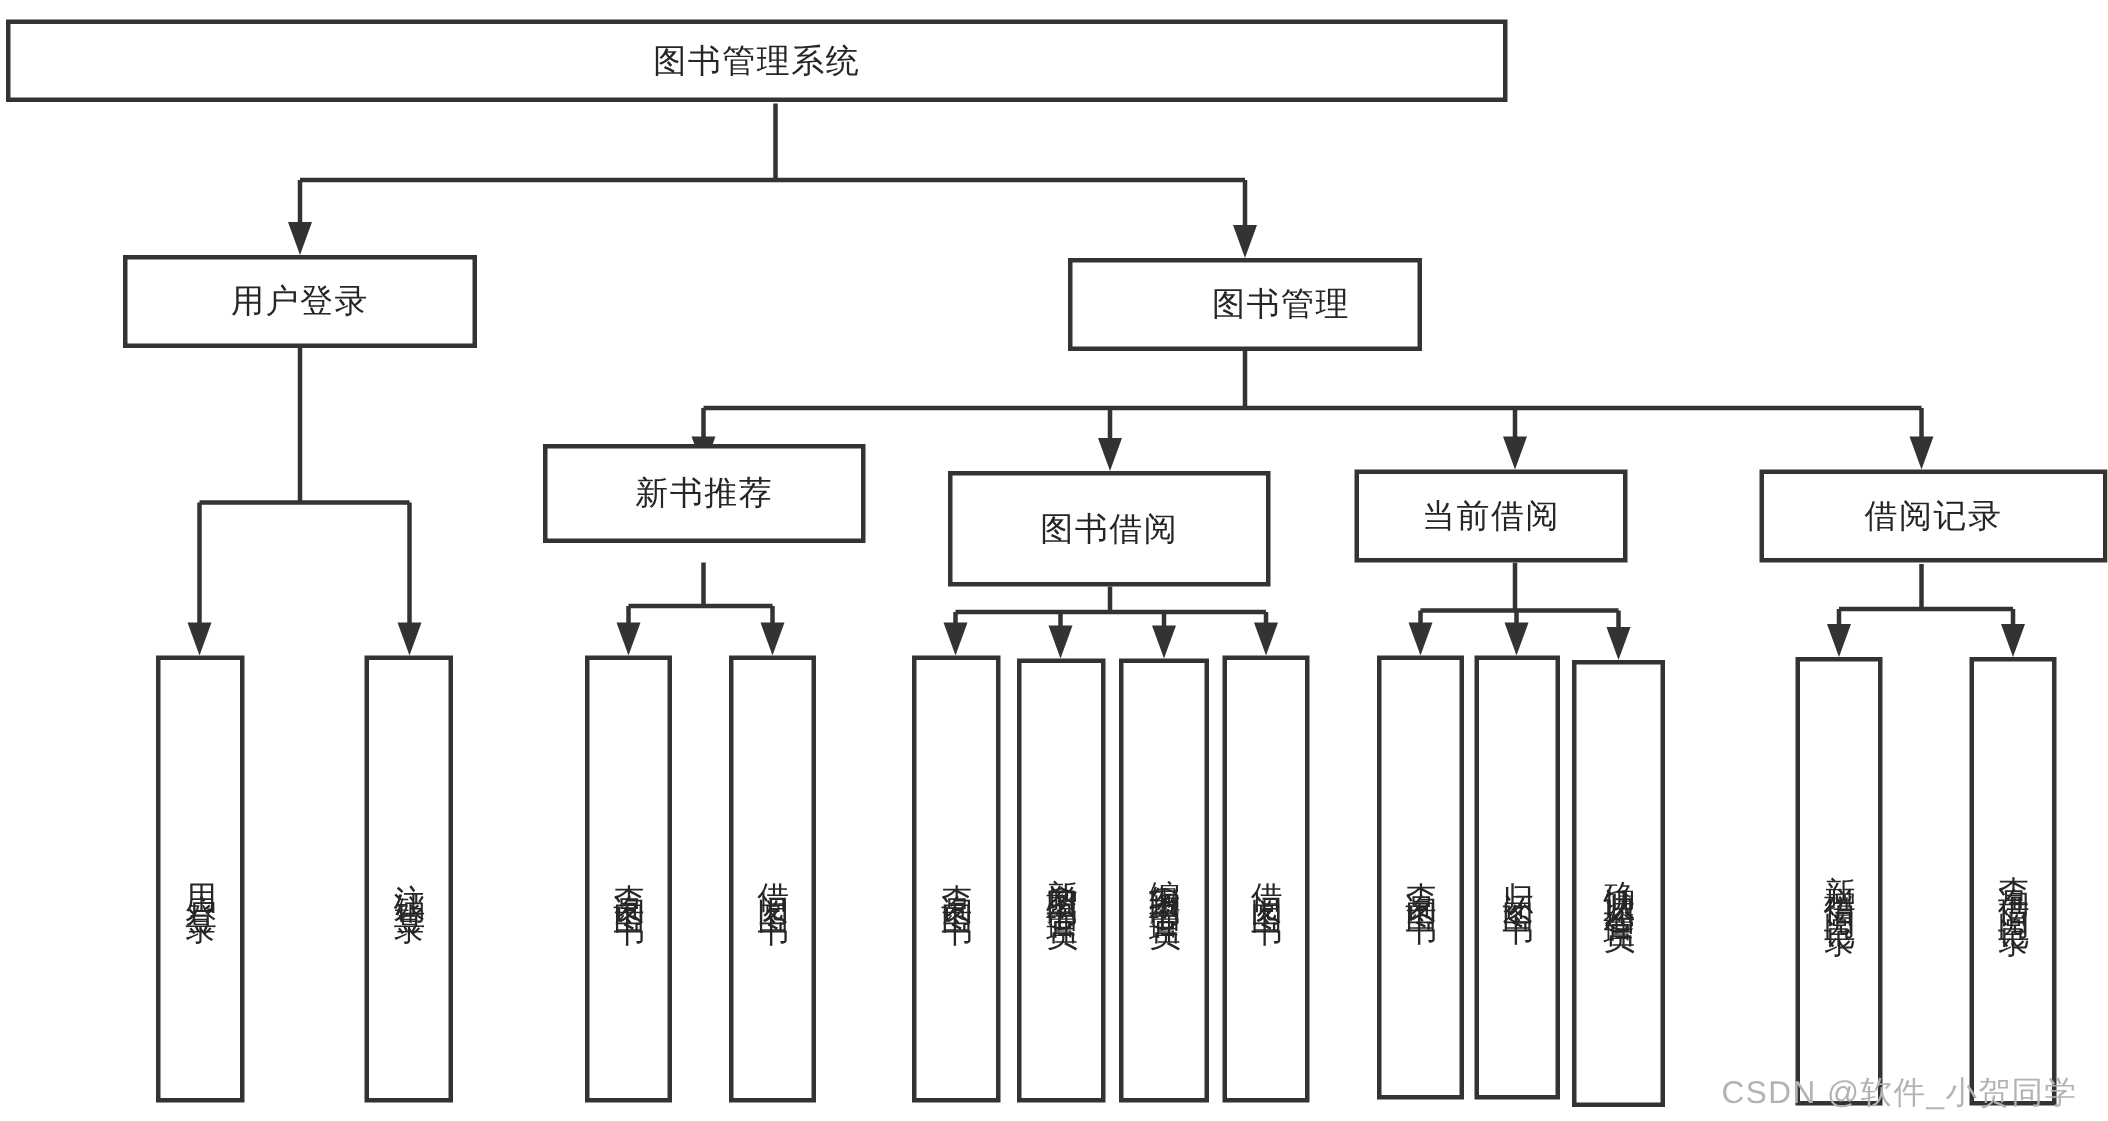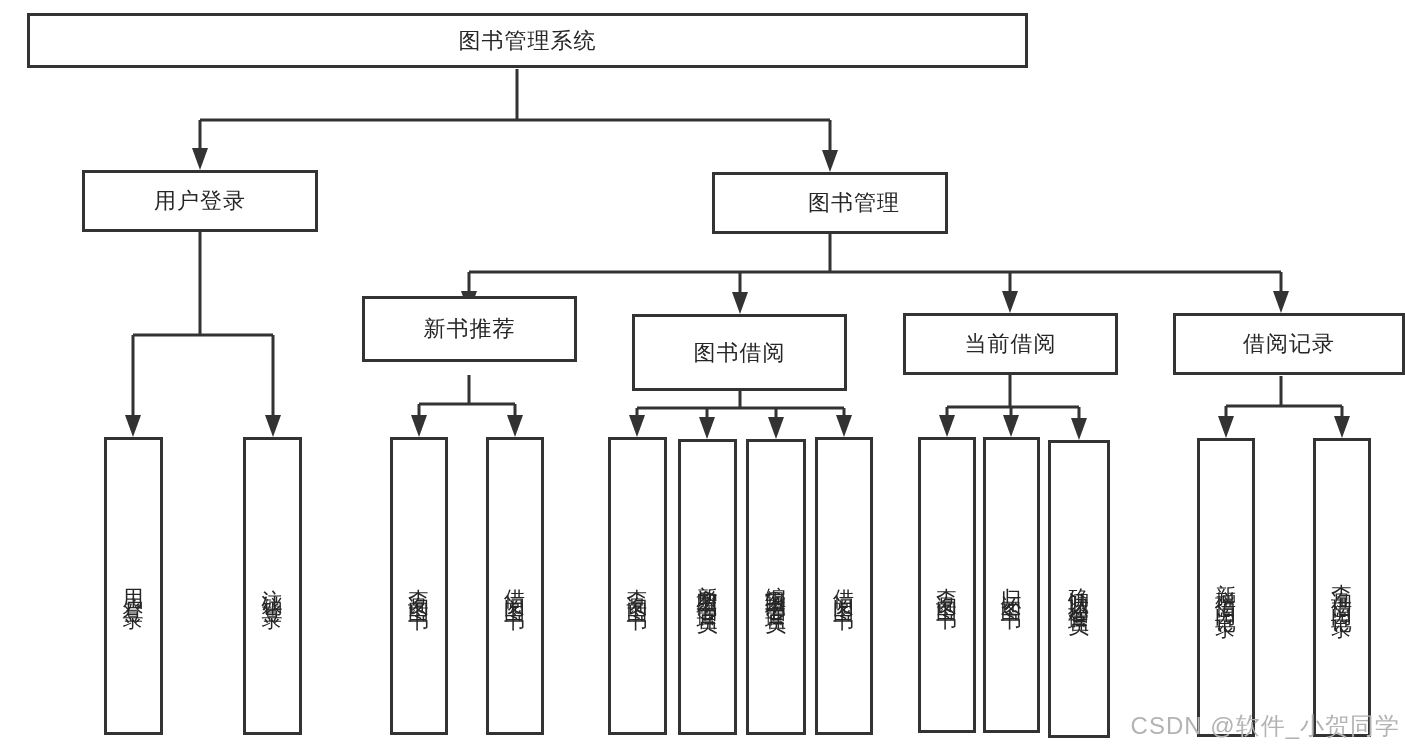--- a/index.html
+++ b/index.html
@@ -52,23 +52,23 @@
     text-orientation: mixed;
     color: var(--text);
     font-size: 21px;
     letter-spacing: 7px;
     line-height: 1;
     white-space: nowrap;
   }
   .vbox.tight .vtext { letter-spacing: 4px; }
   .watermark {
     position: absolute;
-    right: 5px;
+    right: 20px;
     bottom: 5px;
-    font-size: 24px;
+    font-size: 21px;
     color: var(--wm);
     letter-spacing: 1px;
     z-index: 3;
     pointer-events: none;
   }
 </style>
 </head>
 <body>
 
 <div class="canvas">
@@ -89,38 +89,38 @@
       <polygon points="699,417 715,417 707,439" fill="var(--line)"></polygon>
       <polygon points="768,417 784,417 776,439" fill="var(--line)"></polygon>
       <polygon points="836,415 852,415 844,437" fill="var(--line)"></polygon>
       <polygon points="939,415 955,415 947,437" fill="var(--line)"></polygon>
       <polygon points="1003,415 1019,415 1011,437" fill="var(--line)"></polygon>
       <polygon points="1071,418 1087,418 1079,440" fill="var(--line)"></polygon>
       <polygon points="1218,416 1234,416 1226,438" fill="var(--line)"></polygon>
       <polygon points="1334,416 1350,416 1342,438" fill="var(--line)"></polygon>
     </svg>
 
-  <div class="hbox" style="left:27px; top:13px; width:1001px; height:55px;">
+  <div class="hbox" style="left:4px; top:13px; width:1001px; height:55px;">
     <span>图书管理系统</span>
   </div>
 
   <div class="hbox" style="left:82px; top:170px; width:236px; height:62px;">
     <span>用户登录</span>
   </div>
   <div class="hbox" style="left:712px; top:172px; width:236px; height:62px;padding-left:48px;">
     <span>图书管理</span>
   </div>
 
   <div class="hbox" style="left:362px; top:296px; width:215px; height:66px;">
     <span>新书推荐</span>
   </div>
   <div class="hbox" style="left:632px; top:314px; width:215px; height:77px;">
     <span>图书借阅</span>
   </div>
-  <div class="hbox" style="left:903px; top:313px; width:215px; height:62px;">
+  <div class="hbox" style="left:903px; top:313px; width:182px; height:62px;">
     <span>当前借阅</span>
   </div>
   <div class="hbox" style="left:1173px; top:313px; width:232px; height:62px;">
     <span>借阅记录</span>
   </div>
 
   <div class="vbox" style="left:104px; top:437px; width:59px; height:298px;">
     <span class="vtext">用户登录</span>
   </div>
   <div class="vbox" style="left:243px; top:437px; width:59px; height:298px;">

